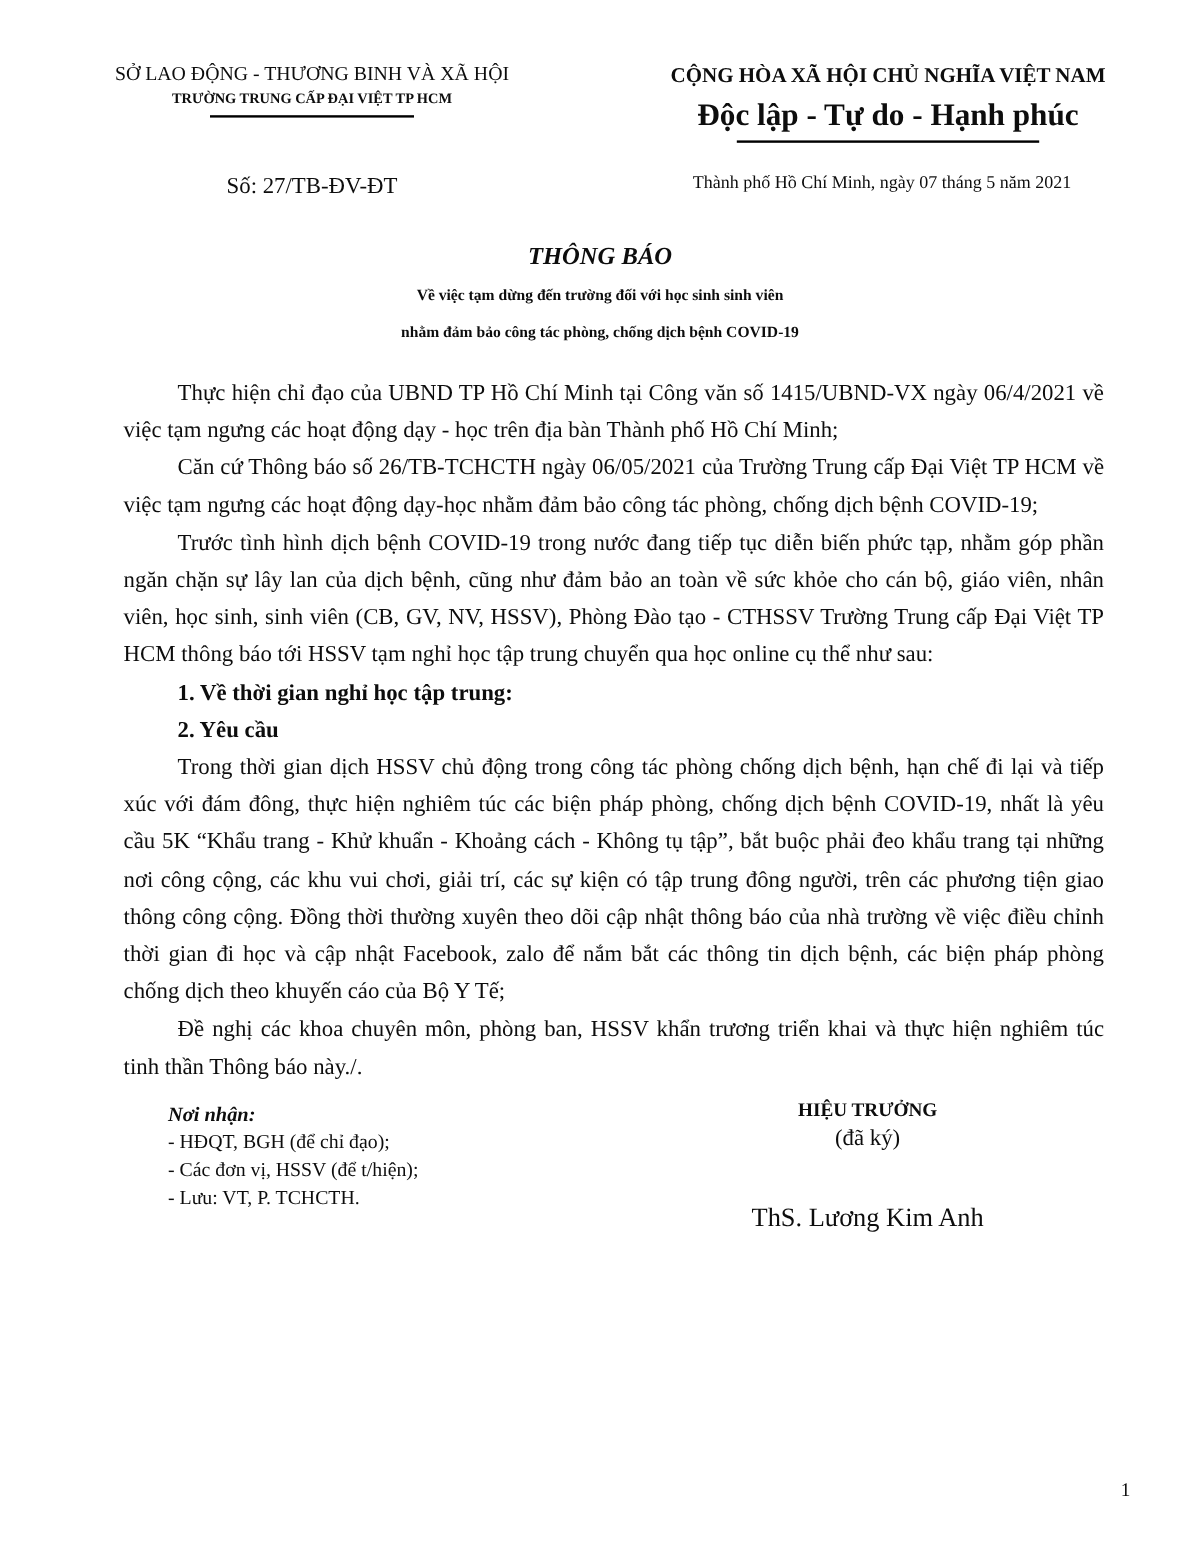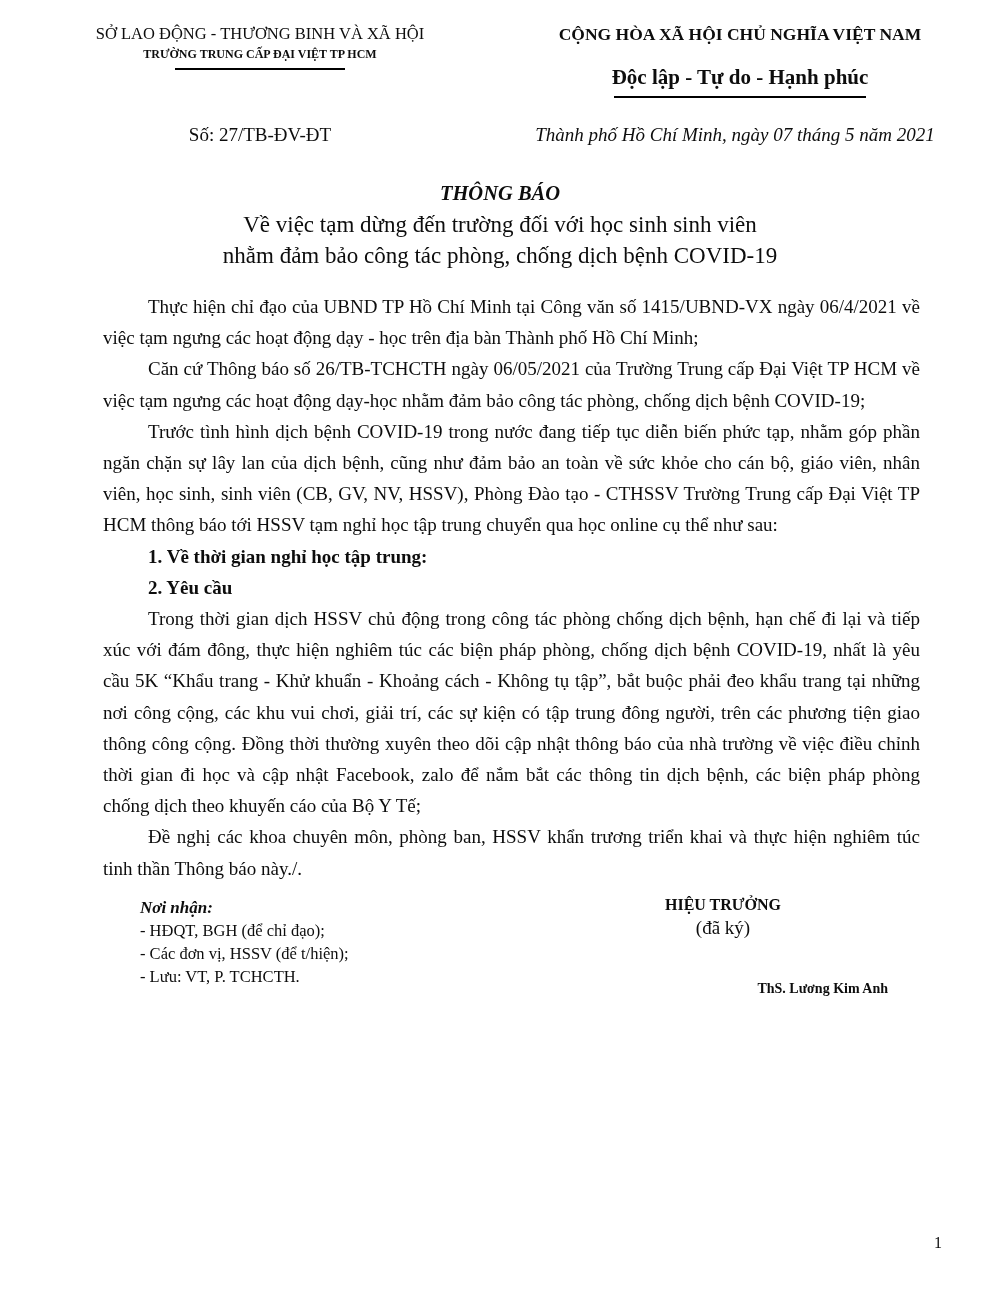--- a/index.html
+++ b/index.html
@@ -7,58 +7,58 @@
     width: 1000px; height: 1294px;
     background: #ffffff;
     color: #0d0d0d;
     font-family: "Liberation Serif", serif;
     position: relative;
     overflow: hidden;
   }
   .page {
     width: 1000px; height: 1294px;
     box-sizing: border-box;
-    padding-top: 24px;
+    padding-top: 52px;
     position: relative;
   }
   
   .header-cols { display: flex; padding: 0 30px 0 40px; }
   .col-left  { width: 440px; text-align: center; }
   .col-right { width: 460px; margin-left: auto; text-align: center; }
   .org-line1  { font-size: 16.5px; white-space: nowrap; }
   .org-line2  { font-size: 12px; font-weight: bold; margin-top: 3px; white-space: nowrap; }
   .motto-line1 { font-size: 17.5px; font-weight: bold; white-space: nowrap; }
-  .motto-line2 { font-size: 21px; font-weight: bold; margin-top: 20px; white-space: nowrap; }
+  .motto-line2 { font-size: 26px; font-weight: bold; margin-top: 8px; white-space: nowrap; }
   .rule { border-bottom: 2px solid #000; height: 0; }
   .rule-left  { width: 170px; margin: 6px auto 0; }
   .rule-right { width: 252px; margin: 6px auto 0; }
   .header-row2 { display: flex; padding: 0 30px 0 40px; margin-top: 26px; gap: 14px; }
   .doc-number { width: 440px; text-align: center; font-size: 19px; }
-  .date-line  { width: 470px; margin-left: auto; text-align: center; font-style: italic; font-size: 19px; white-space: nowrap; }
+  .date-line  { width: 470px; margin-left: auto; text-align: center; font-size: 15px; white-space: nowrap; }
   
   .title-block { text-align: center; margin-top: 32px; line-height: 31px; }
   .title-main { font-size: 20.5px; font-weight: bold; font-style: italic; }
-  .title-sub  { font-size: 23px; font-weight: normal; }
+  .title-sub  { font-size: 13px; font-weight: bold; }
   
   .body-text {
     margin: 20px 80px 0 103px;
     font-size: 19px;
     line-height: 31.2px;
     text-align: justify;
   }
   .para, .section-heading { margin: 0; text-indent: 45px; }
   .section-heading { font-weight: bold; text-align: left; }
   
   .footer { display: flex; margin-top: 12px; align-items: flex-start; }
   .recipients { margin-left: 140px; font-size: 16.5px; line-height: 23px; }
   .recipients-label { font-weight: bold; font-style: italic; font-size: 17px; }
   .signature { width: 330px; margin-left: auto; margin-right: 112px; text-align: center; }
   .sig-title { font-weight: bold; font-size: 16px; }
   .sig-note  { font-size: 19px; margin-top: 3px; }
-  .sig-name  { font-weight: bold; font-size: 14px; margin-top: 42px; white-space: nowrap; text-align: right; }
+  .sig-name  { font-weight: normal; font-size: 22px; margin-top: 42px; white-space: nowrap; }
   
   .page-number { position: absolute; right: 58px; bottom: 42px; font-size: 16px; }
 </style>
 </head>
 <body>
 
 <div class="page">
 
   <header>
     <div class="header-cols">

